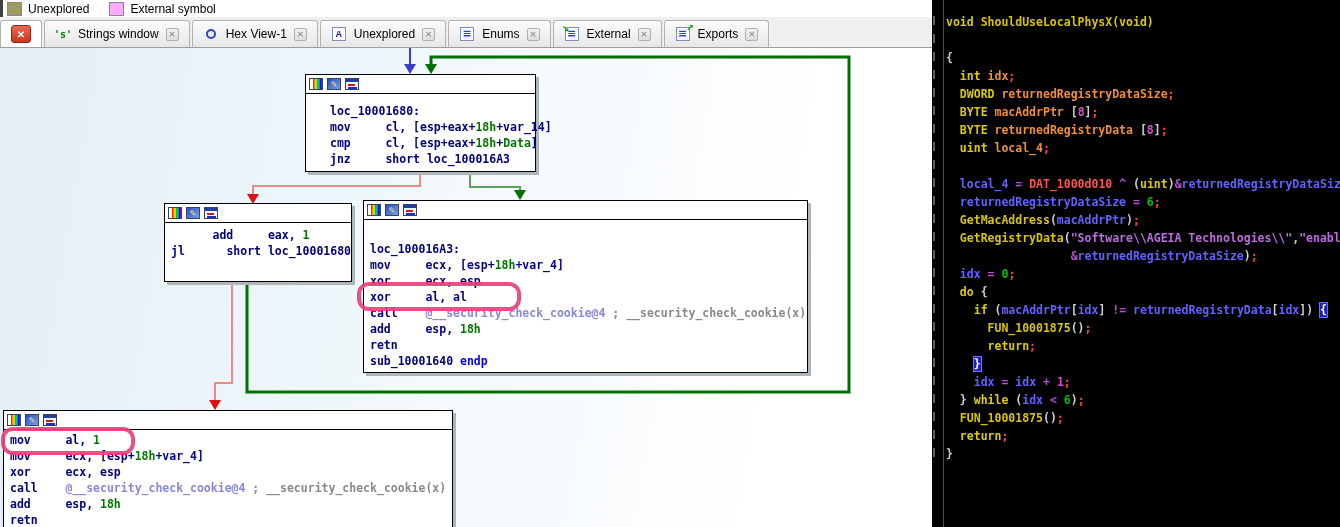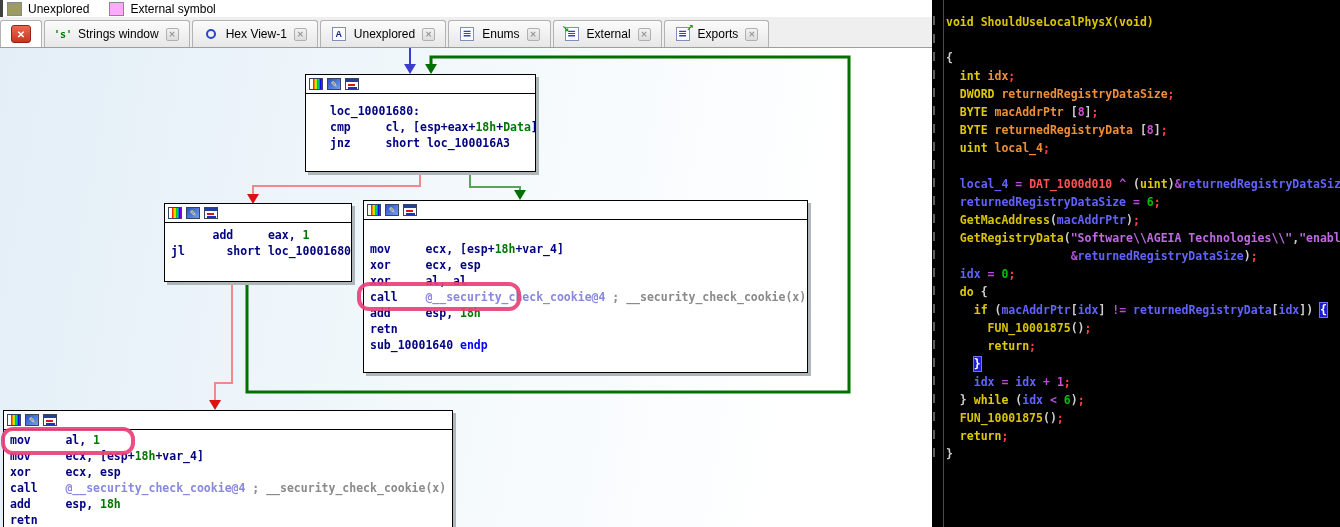--- a/index.html
+++ b/index.html
@@ -189,20 +189,21 @@
     </svg>
 
     <div class="block asm" style="left:305px;top:26px;width:231px;height:98px;">
       <div class="btitle">
         <span class="bicon icon-palette"></span>
         <span class="bicon icon-edit">✎</span>
         <span class="bicon icon-group"></span>
       </div>
       <div class="bbody pad10">
           <div class="cl"><span class="tk-ins">loc_10001680:</span></div>
+          <div class="cl"><span class="tk-ins">mov     cl, [esp+eax+</span><span class="tk-grn">18h</span><span class="tk-ins">+var_14]</span></div>
           <div class="cl"><span class="tk-ins">cmp     cl, [esp+eax+</span><span class="tk-grn">18h</span><span class="tk-ins">+</span><span class="tk-grn">Data</span><span class="tk-ins">]</span></div>
           <div class="cl"><span class="tk-ins">jnz     short loc_100016A3</span></div>
         </div>
     </div>
 
     <div class="block asm" style="left:164px;top:155px;width:188px;height:79px;">
       <div class="btitle">
         <span class="bicon icon-palette"></span>
         <span class="bicon icon-edit">✎</span>
         <span class="bicon icon-group"></span>
@@ -213,20 +214,21 @@
         </div>
     </div>
 
     <div class="block asm" style="left:363px;top:152px;width:445px;height:173px;">
       <div class="btitle">
         <span class="bicon icon-palette"></span>
         <span class="bicon icon-edit">✎</span>
         <span class="bicon icon-group"></span>
       </div>
       <div class="bbody pad22">
+          <div class="cl"><span class="tk-ins">loc_100016A3:</span></div>
           <div class="cl"><span class="tk-ins">mov     ecx, [esp+</span><span class="tk-grn">18h</span><span class="tk-ins">+var_4]</span></div>
           <div class="cl"><span class="tk-ins">xor     ecx, esp</span></div>
           <div class="cl"><span class="tk-ins">xor     al, al</span></div>
           <div class="cl"><span class="tk-ins">call    </span><span class="tk-ext">@__security_check_cookie@4</span><span class="tk-cmt"> ; __security_check_cookie(x)</span></div>
           <div class="cl"><span class="tk-ins">add     esp, </span><span class="tk-grn">18h</span></div>
           <div class="cl"><span class="tk-ins">retn</span></div>
           <div class="cl"><span class="tk-ins">sub_10001640 </span><span class="tk-kwb">endp</span></div>
         </div>
     </div>
 

